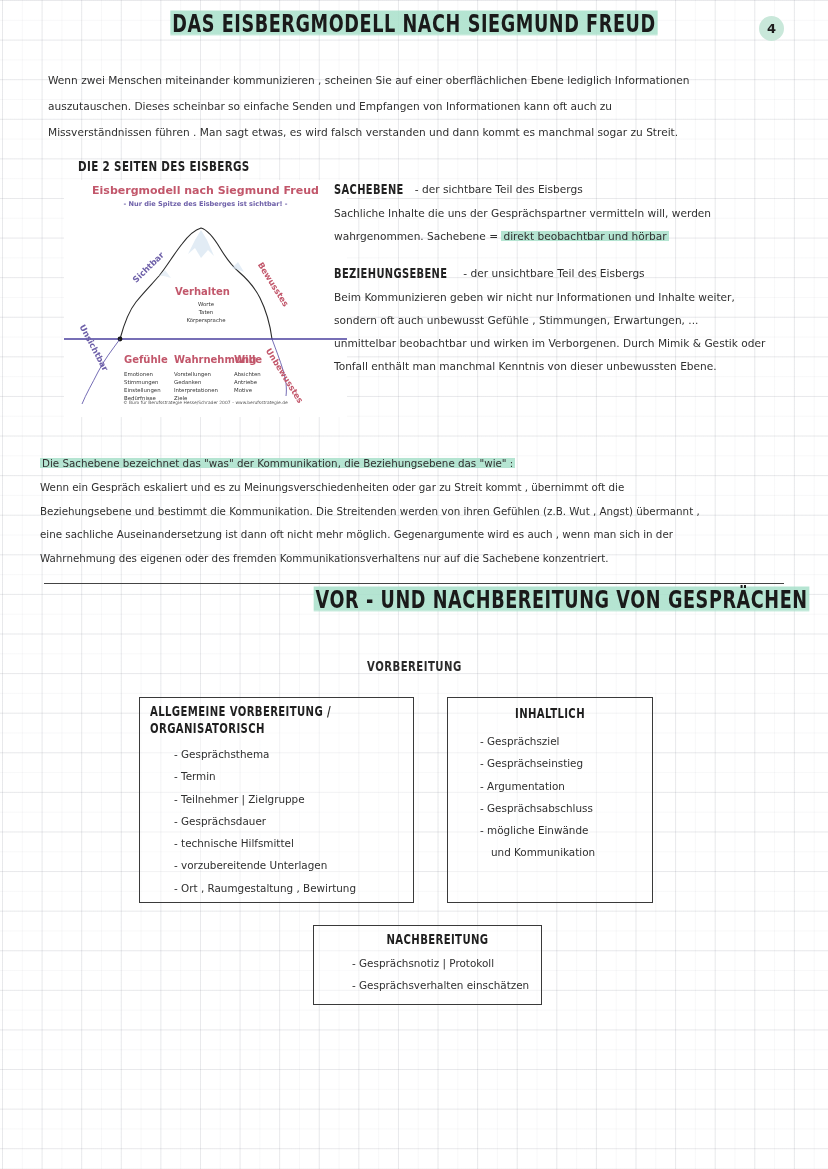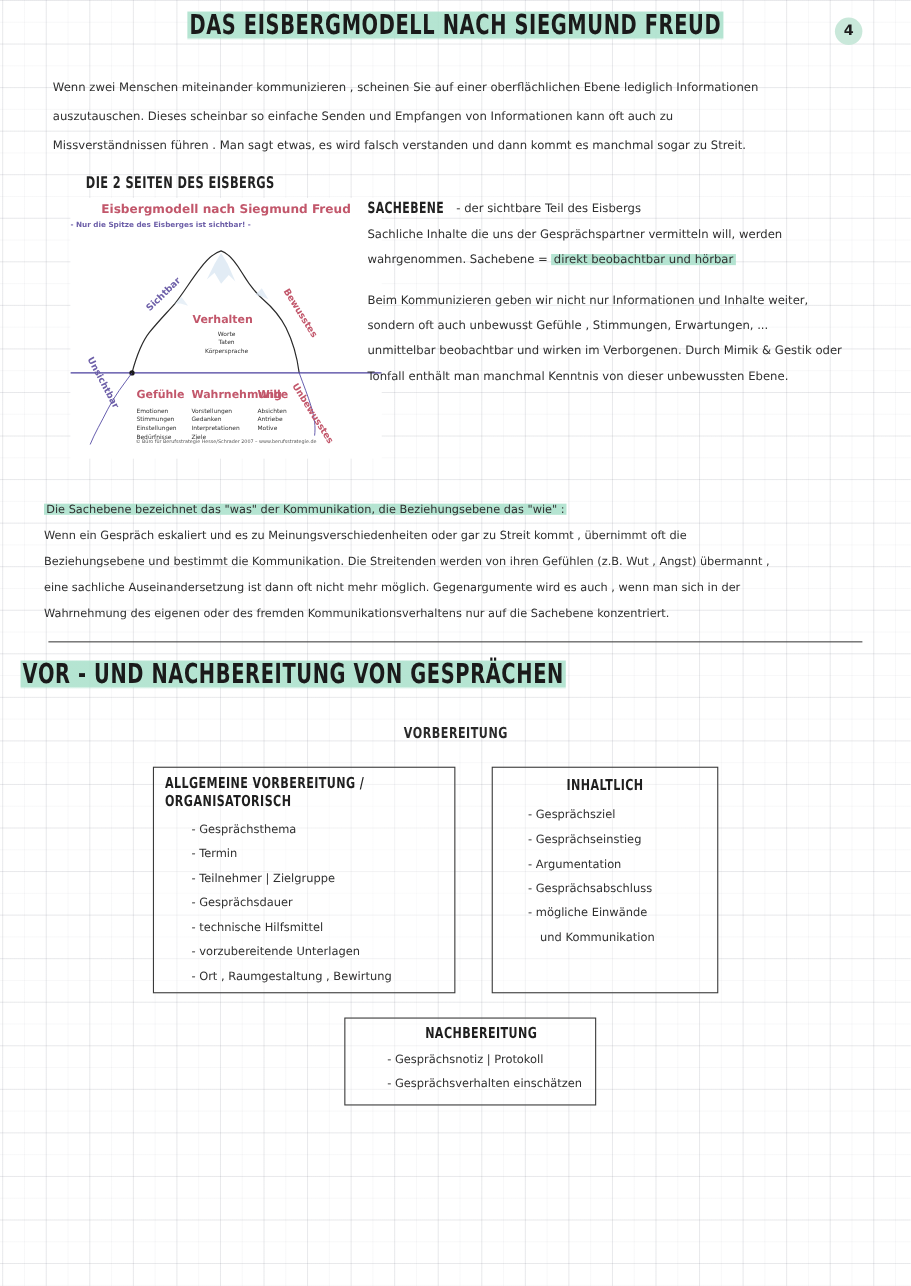--- a/index.html
+++ b/index.html
@@ -82,22 +82,22 @@
   }
 
   
   #main-title-wrap {
     position: absolute; left: 0; top: 12px; width: 828px;
     text-align: center; z-index: 3;
   }
   #main-title { font-size: 19px; display: inline-block; }
 
   #section2-title-wrap {
-    position: absolute; left: 0; top: 602px; width: 828px;
-    text-align: left; z-index: 3;
+    position: absolute; left: 0; top: 588px; width: 828px;
+    text-align: right; z-index: 3;
   }
   #section2-title { font-size: 19px; display: inline-block; }
 
   #vorbereitung-wrap {
     position: absolute; left: 0; top: 655px; width: 828px;
     text-align: center; z-index: 3;
   }
   #vorbereitung-label {
     font-family: "DejaVu Sans", sans-serif; font-weight: bold;
     font-size: 11px; color: #2a2a2a; letter-spacing: 0.5px;
@@ -125,20 +125,21 @@
     z-index: 2;
   }
   #ice-title {
     position: absolute; left: 0; top: 4px; width: 283px;
     text-align: center;
     font-family: "DejaVu Sans", sans-serif;
     font-size: 11px; font-weight: bold; color: #c2576b;
   }
   #ice-subtitle {
     position: absolute; left: 0; top: 20px; width: 283px;
+    text-align: center;
     font-family: "DejaVu Sans", sans-serif;
     font-size: 6.6px; font-weight: bold; color: #6d5fa8;
   }
   #ice-svg { position: absolute; left: 0; top: 34px; }
   .ice-lab {
     position: absolute;
     font-family: "DejaVu Sans", sans-serif;
     font-size: 10px; font-weight: bold; color: #c2576b;
     white-space: nowrap;
   }
@@ -302,20 +303,23 @@
     <div class="rc-line">
       <span class="sub-display rc-head" style="display:inline-block;">SACHEBENE</span><span> - der sichtbare Teil des Eisbergs</span>
     </div>
     <div class="rc-line">Sachliche Inhalte die uns der Gesprächspartner vermitteln will, werden</div>
     <div class="rc-line">
       <span>wahrgenommen. Sachebene = </span><span class="hl">direkt beobachtbar und hörbar</span>
     </div>
   </div>
 
   <div class="rc-block">
+    <div class="rc-line">
+      <span class="sub-display rc-head" style="display:inline-block;">BEZIEHUNGSEBENE</span><span> - der unsichtbare Teil des Eisbergs</span>
+    </div>
     <div class="rc-line">Beim Kommunizieren geben wir nicht nur Informationen und Inhalte weiter,</div>
     <div class="rc-line">sondern oft auch unbewusst Gefühle , Stimmungen, Erwartungen, ...</div>
     <div class="rc-line">unmittelbar beobachtbar und wirken im Verborgenen. Durch Mimik &amp; Gestik oder</div>
     <div class="rc-line">Tonfall enthält man manchmal Kenntnis von dieser unbewussten Ebene.</div>
   </div>
 
 </div>
 
 <div id="para-middle">
   <div class="body-text" style="line-height:23.8px;">

